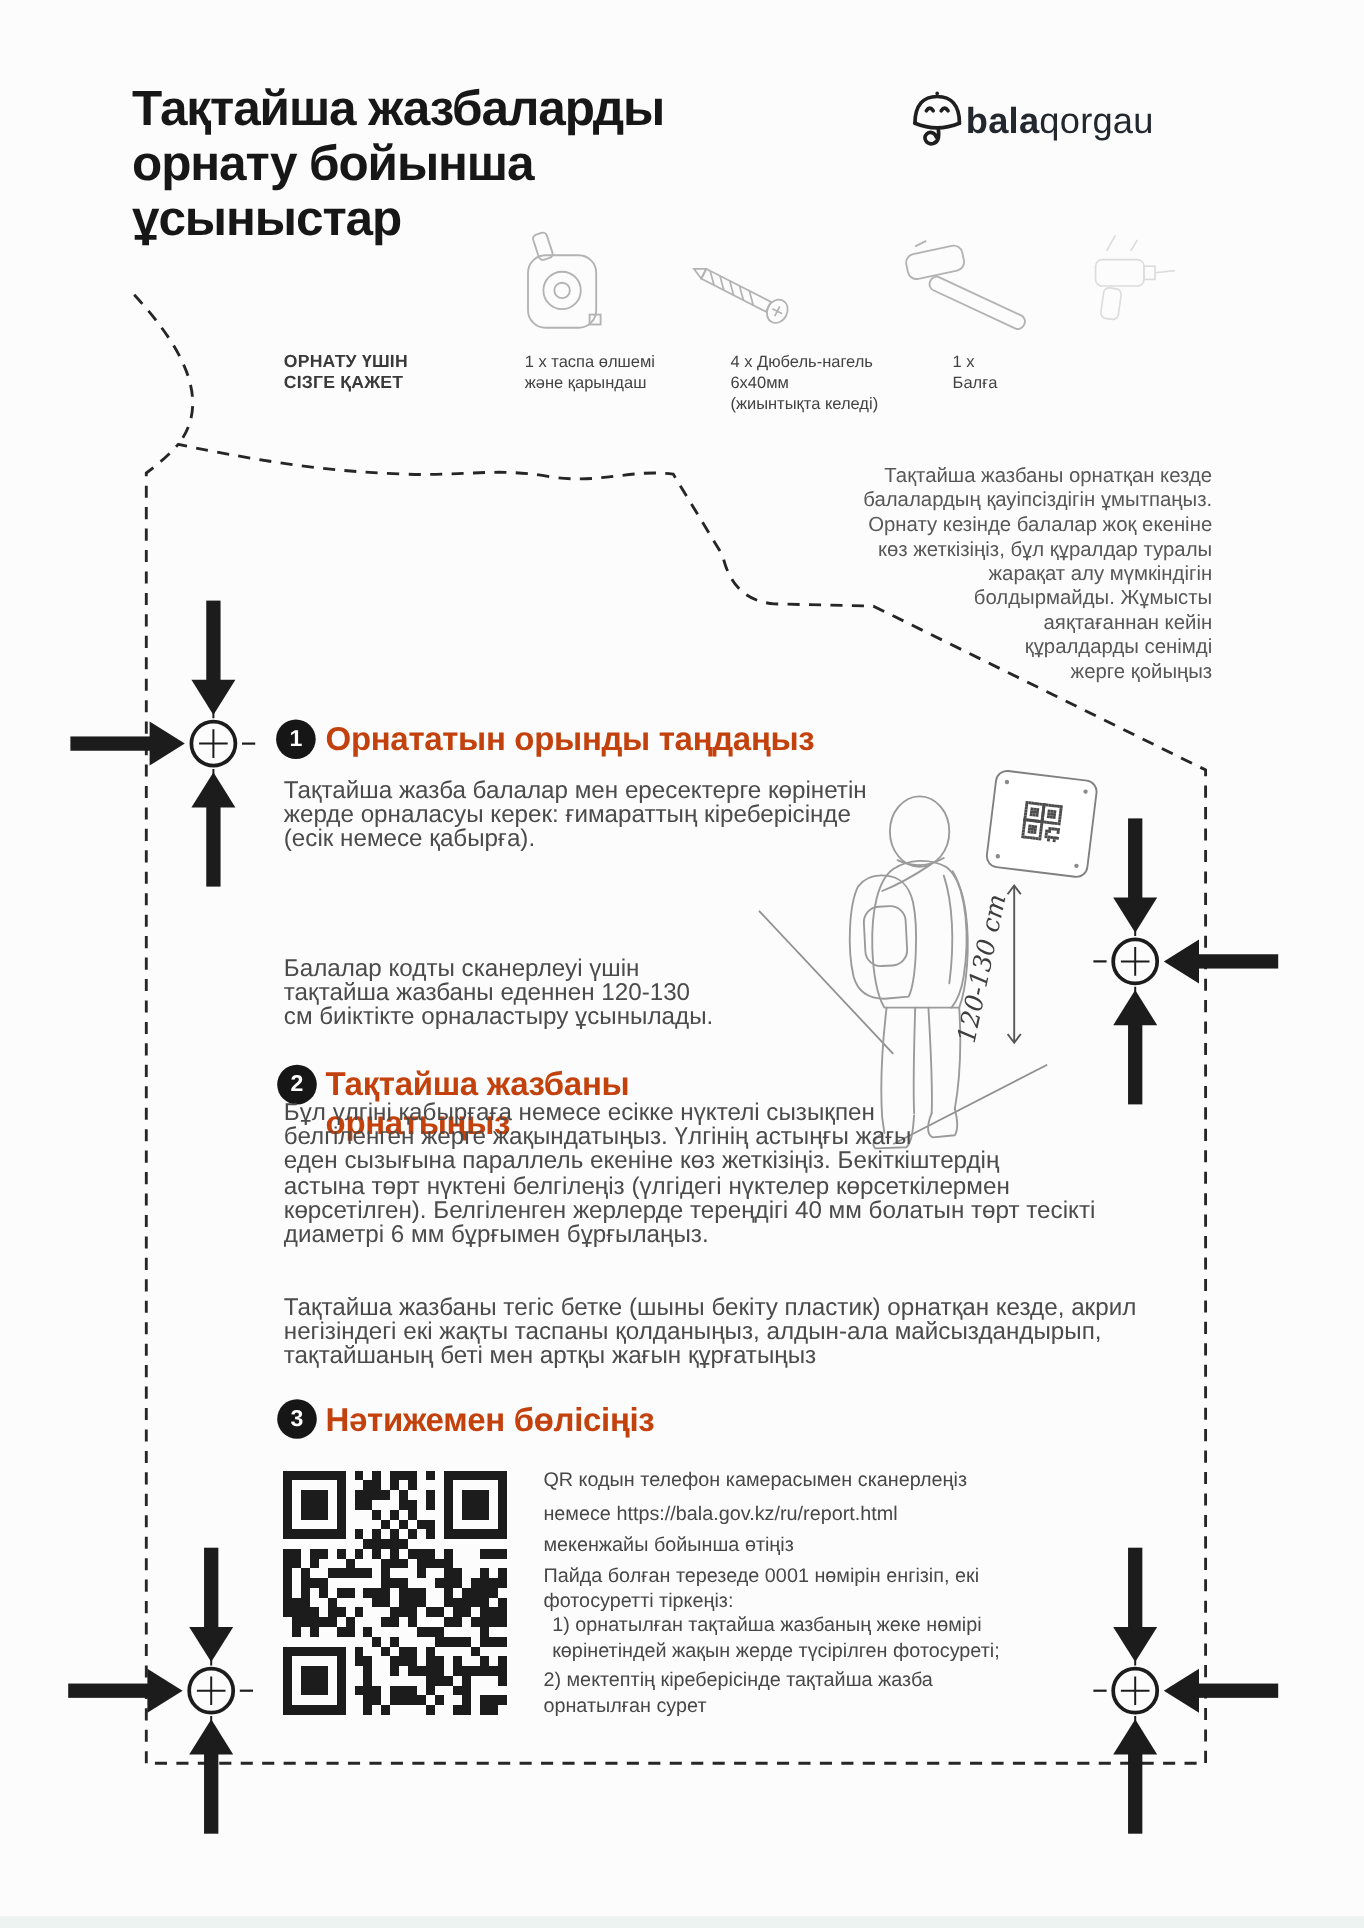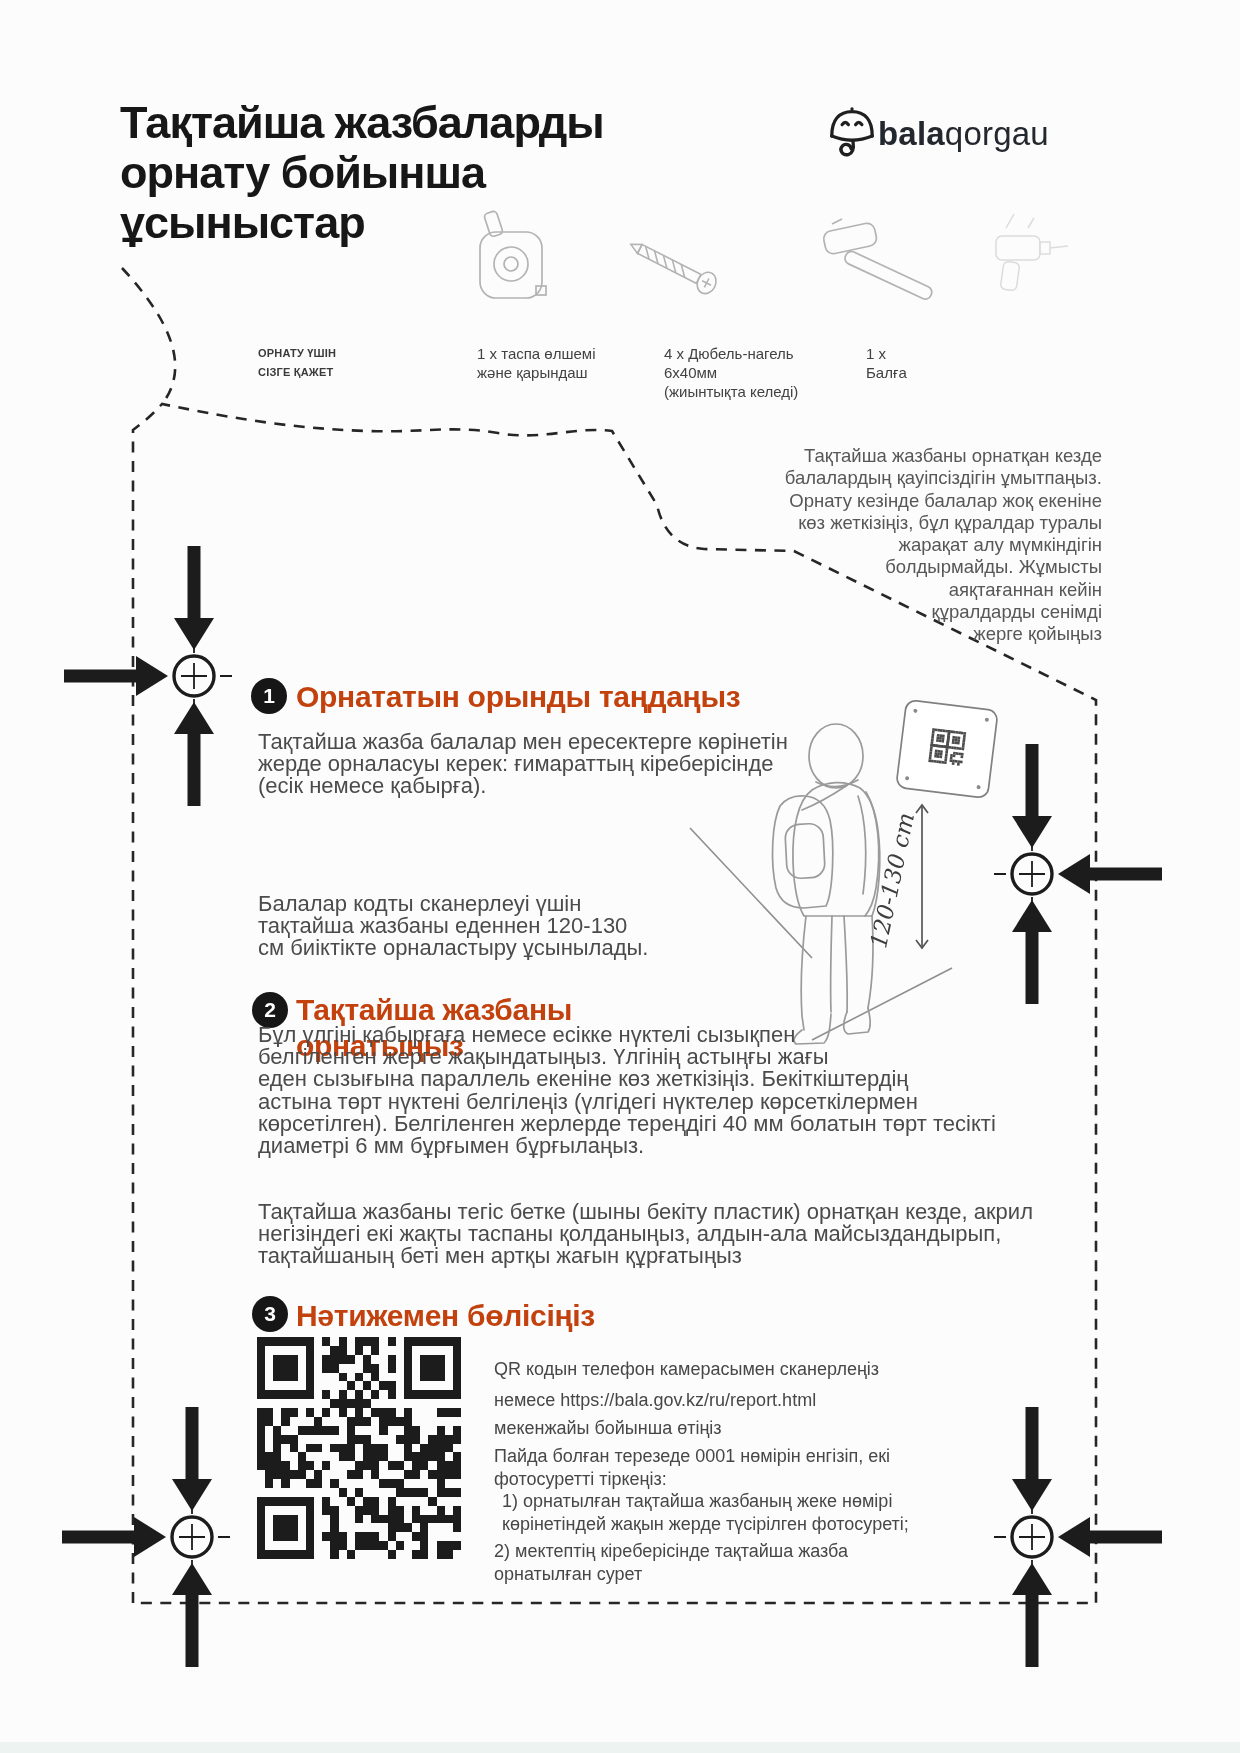--- a/index.html
+++ b/index.html
@@ -1,31 +1,31 @@
 <!DOCTYPE html>
 <html><head>
 <meta charset="utf-8">
 <style>
   html,body{margin:0;padding:0;background:#e9e9e9;}
   .page{
     position:relative;width:1240px;height:1753px;background:#fcfcfc;
     font-family:"Liberation Sans",sans-serif;overflow:hidden;
   }
-  .abs{position:absolute;margin-top:24px;}
+  .abs{position:absolute;}
   .pre{white-space:pre-line;}
   .title{
     left:120px;top:74px;width:575px;
     font-size:45px;line-height:50px;font-weight:bold;color:#171717;letter-spacing:-1px;
   }
   .brand{left:826px;top:82px;display:flex;align-items:center;gap:0;}
   .brand-text{font-size:33px;color:#23272e;letter-spacing:0.2px;}
   .brand-text .b{font-weight:bold;}
   .brand-text .l{font-weight:400;}
   .tools-header{
-    left:258px;top:320px;font-size:11px;line-height:19px;font-weight:600;color:#3a3a3a;letter-spacing:0.2px;
+    left:258px;top:320px;font-size:16px;line-height:19px;font-weight:600;color:#3a3a3a;letter-spacing:0.2px;
   }
   .tool-label{font-size:15px;line-height:19px;color:#424242;}
   .safety{
     right:138px;top:421px;width:480px;text-align:right;
     font-size:18.5px;line-height:22.3px;color:#575757;
   }
   .badge{
     width:36px;height:36px;border-radius:50%;background:#161616;color:#ffffff;
     font-weight:bold;font-size:21px;display:flex;align-items:center;justify-content:center;
   }

